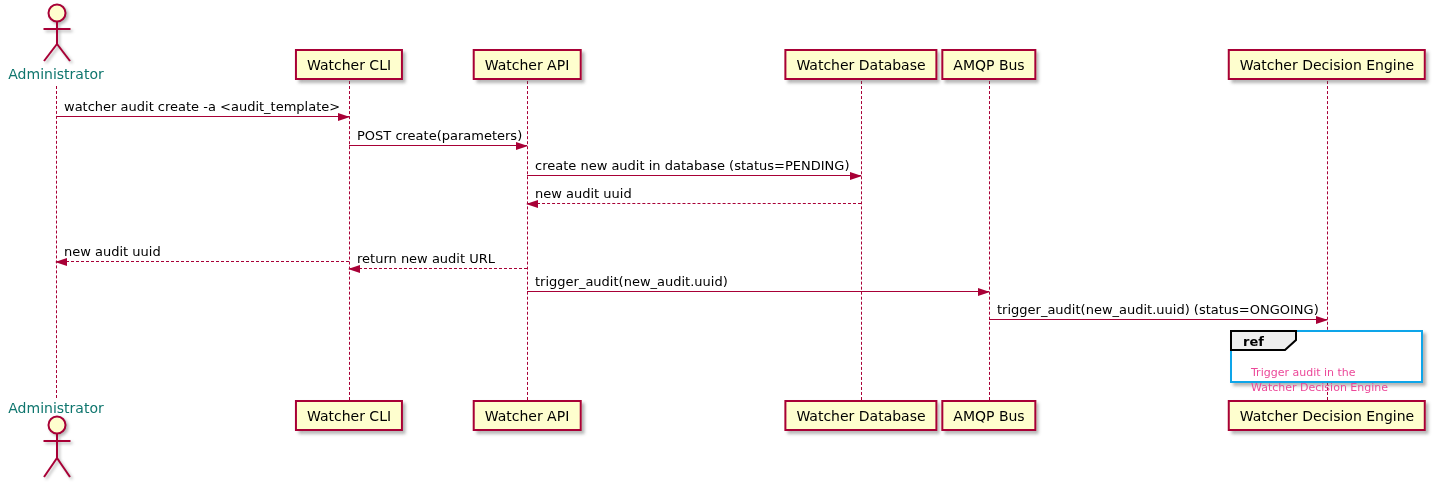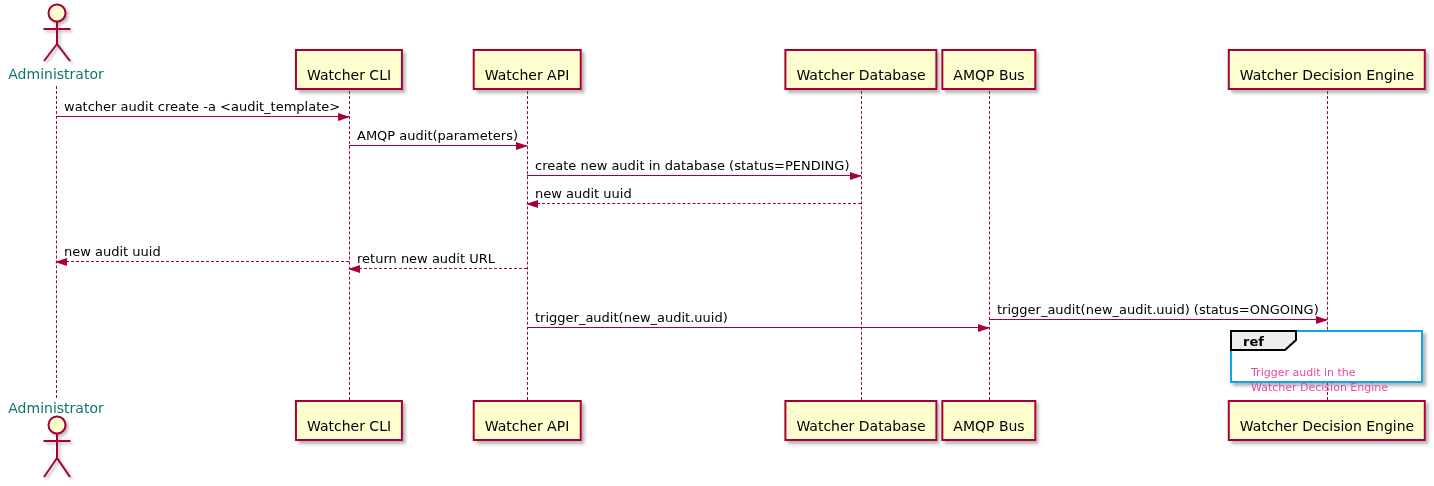--- a/index.html
+++ b/index.html
@@ -19,21 +19,21 @@
     position: absolute;
     width: 0;
     border-left: 1px dashed #A80036;
   }
   .participant {
     position: absolute;
     transform: translateX(-50%);
     background: #FEFECE;
     border: 2px solid #A80036;
     box-shadow: 3px 3px 3px rgba(90,90,90,0.45);
-    padding: 15px 10px 4px 10px;
+    padding: 5px 10px 4px 10px;
     font-size: 14px;
     line-height: 18px;
     white-space: nowrap;
     color: #000;
   }
   .actor { position: absolute; }
   .actor svg { display: block; filter: drop-shadow(2.5px 2.5px 1.5px rgba(90,90,90,0.45)); }
   .actor-label {
     position: absolute;
     font-size: 14px;
@@ -128,21 +128,21 @@
     </div>
   </div>
 
   <div class="msg solid" style="left:56px; top:98px; width:293px;text-align:center;">
     <div class="msg-label">watcher audit create -a &lt;audit_template&gt;</div>
     <div class="line"></div>
     <div class="arrow-head right"></div>
   </div>
 
   <div class="msg solid" style="left:349px; top:127px; width:178px;">
-    <div class="msg-label">AMQP audit(parameters)</div>
+    <div class="msg-label">POST create(parameters)</div>
     <div class="line"></div>
     <div class="arrow-head right"></div>
   </div>
 
   <div class="msg solid" style="left:527px; top:157px; width:334px;text-align:right;">
     <div class="msg-label">create new audit in database (status=PENDING)</div>
     <div class="line"></div>
     <div class="arrow-head right"></div>
   </div>
 
@@ -157,21 +157,21 @@
     <div class="line"></div>
     <div class="arrow-head left"></div>
   </div>
 
   <div class="msg dashed" style="left:56px; top:243px; width:293px;">
     <div class="msg-label">new audit uuid</div>
     <div class="line"></div>
     <div class="arrow-head left"></div>
   </div>
 
-  <div class="msg solid" style="left:527px; top:273px; width:462px;margin-top:36px;">
+  <div class="msg solid" style="left:527px; top:273px; width:462px;">
     <div class="msg-label">trigger_audit(new_audit.uuid)</div>
     <div class="line"></div>
     <div class="arrow-head right"></div>
   </div>
 
   <div class="msg solid" style="left:989px; top:301px; width:338px;text-decoration:underline;">
     <div class="msg-label">trigger_audit(new_audit.uuid) (status=ONGOING)</div>
     <div class="line"></div>
     <div class="arrow-head right"></div>
   </div>

